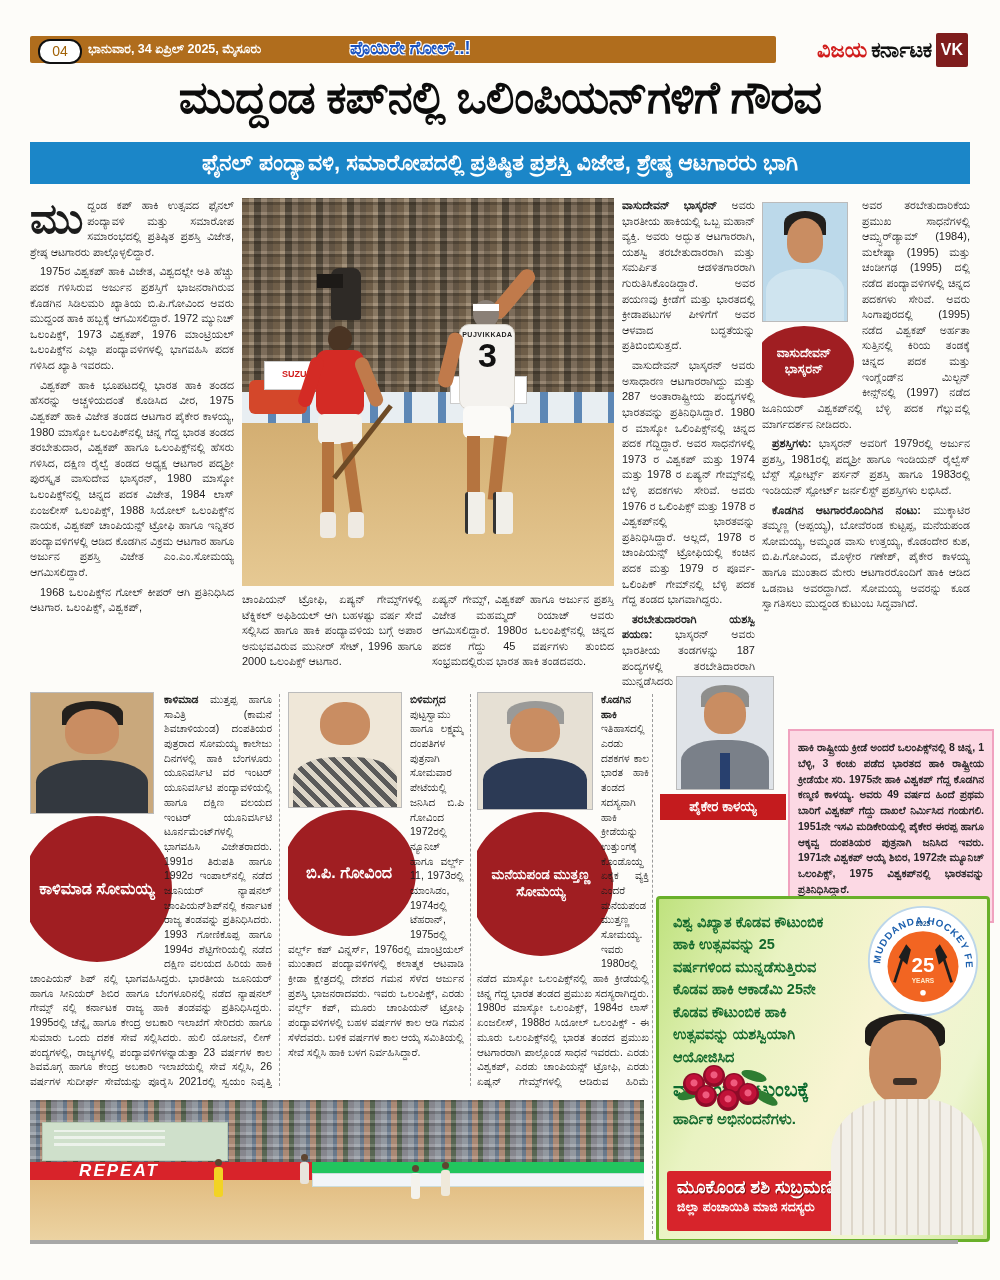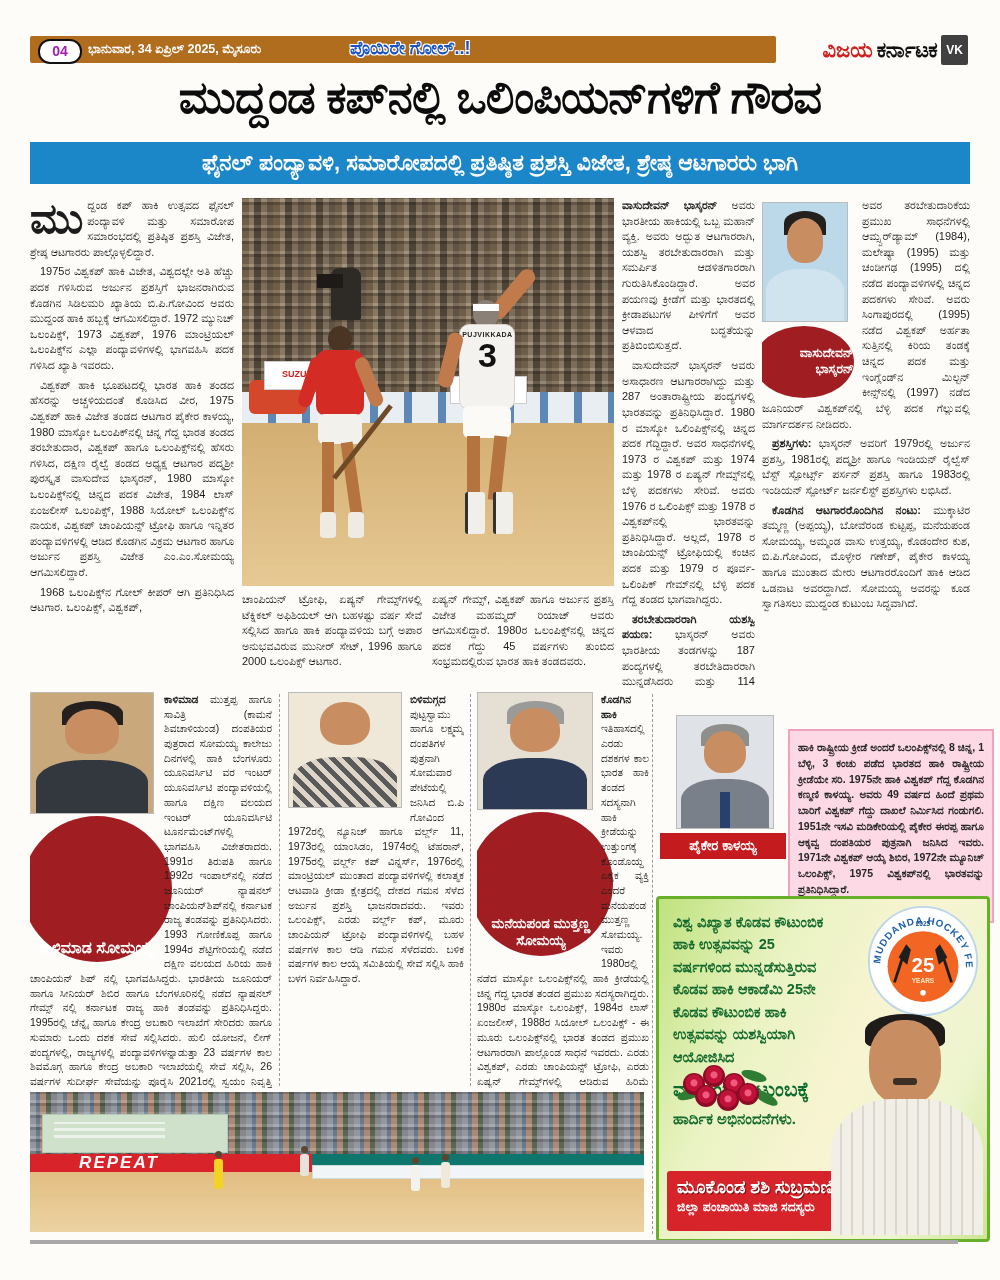--- a/index.html
+++ b/index.html
@@ -2,28 +2,28 @@
 <html lang="kn"><head>
 <meta charset="utf-8">
 <style>
   html,body{margin:0;padding:0;background:#e9e7e2;}
   .page{position:relative;width:1000px;height:1280px;background:#fdfcf9;margin:0 auto;
         font-family:"Liberation Sans","DejaVu Sans",sans-serif;color:#1c1c1c;overflow:hidden;}
   .abs{position:absolute;}
   
   .hbar{left:30px;top:36px;width:746px;height:27px;background:#b06d1d;border-radius:2px;}
   .pagepill{left:8px;top:3px;width:40px;height:21px;background:#fff;border:2px solid #111;
-            border-radius:12px;text-align:center;font-weight:bold;font-size:14px;line-height:21px;color:#a21caf;}
+            border-radius:12px;text-align:center;font-weight:normal;font-size:14px;line-height:21px;color:#a16207;}
   .dateline{left:58px;top:6px;color:#fff;font-size:12.5px;font-weight:bold;white-space:nowrap;}
   .ticker{left:320px;top:2px;font-size:18px;font-weight:bold;color:#1b53c0;
           text-shadow:-1px -1px 0 #fff,1px -1px 0 #fff,-1px 1px 0 #fff,1px 1px 0 #fff;white-space:nowrap;}
   .brand{right:32px;top:36px;height:28px;display:flex;align-items:center;gap:4px;}
   .brand-red{color:#d11d1c;font-weight:bold;font-size:21px;}
   .brand-black{color:#111;font-weight:bold;font-size:21px;letter-spacing:-.5px;}
-  .vkbox{background:#404040;color:#fff;font-weight:bold;font-size:12px;padding:8px 5px;border-radius:2px;}
+  .vkbox{background:#7f1d1d;color:#fff;font-weight:bold;font-size:16px;padding:8px 5px;border-radius:2px;}
   
   .headline{left:30px;top:72px;width:940px;height:64px;text-align:center;font-size:45px;font-weight:bold;
             color:#0c0c0c;white-space:nowrap;letter-spacing:-1px;}
   .subhead{left:30px;top:142px;width:940px;height:42px;background:#1b86c8;color:#fff;text-align:center;
            font-weight:bold;font-size:22px;line-height:42px;white-space:nowrap;overflow:hidden;}
   
   .coltxt{font-size:11px;line-height:1.42;text-align:justify;overflow:hidden;}
   .coltxt p{margin:0 0 4px 0;text-indent:10px;}
   .coltxt p.first{text-indent:0;}
   .dropcap{float:left;font-size:42px;line-height:.9;font-weight:bold;margin:2px 4px 0 0;}
@@ -41,21 +41,21 @@
      background:linear-gradient(#d3ae72,#e3c globalization 0);background:linear-gradient(#d3ae72,#e6c астрах);
      background:linear-gradient(#d3ae72,#e6c993);}
   .banner{position:absolute;background:#fff;border:1px solid #ccc;font-weight:bold;text-align:center;}
   .cameraman{position:absolute;left:24%;top:18%;width:30px;height:52px;background:#2e2a26;border-radius:8px 8px 2px 2px;}
   .cameraman:before{content:"";position:absolute;left:-14px;top:6px;width:26px;height:14px;background:#1d1a17;}
   .machine{position:absolute;left:2%;top:47%;width:58px;height:34px;background:#d4472a;border-radius:6px;}
   .player{position:absolute;}
   .pl-part{position:absolute;}
   
   .redcircle{background:#a01e22;color:#fff;font-weight:bold;text-align:center;border-radius:50%;
-             display:flex;align-items:flex-end;justify-content:center;line-height:1.25;}
+             display:flex;align-items:center;justify-content:center;line-height:1.25;}
   .redrect{background:#c41b1e;color:#fff;font-weight:bold;text-align:center;}
   
   .portrait{position:relative;overflow:hidden;border:1px solid #bbb;}
   .p-face{position:absolute;width:44%;height:38%;left:28%;top:13%;background:#c98d62;border-radius:48% 48% 42% 42%;}
   .p-hair{position:absolute;width:50%;height:20%;left:25%;top:7%;background:#23201d;border-radius:50% 50% 0 0;}
   .p-body{position:absolute;width:92%;height:44%;left:4%;bottom:0;border-radius:42% 42% 0 0;background:#3a3f46;}
   .bio{font-size:10.5px;line-height:1.4;text-align:justify;overflow:hidden;}
   .bio .bfloat{float:left;margin:0 6px 2px 0;}
   .vsep{border-left:1px dashed #9a9a9a;width:0;}
   
@@ -79,21 +79,21 @@
       background:repeating-linear-gradient(90deg,#f2efe8 0 9px,#ddd6ca 9px 11px),#f2efe8;}
   .roses{position:absolute;left:16px;bottom:122px;width:112px;height:54px;z-index:2;
      background:
        radial-gradient(circle at 15% 55%, #c01238 0 9px, transparent 10px),
        radial-gradient(circle at 32% 35%, #e6336 transparent);
      }
   .rose{position:absolute;width:22px;height:22px;border-radius:50%;
         background:radial-gradient(circle at 50% 45%, #f05a7e 0 3px, #c01238 4px 8px, #8e0b28 9px 11px);}
   .leaf{position:absolute;width:26px;height:10px;background:#2e7d32;border-radius:50% 50% 50% 50%;}
   
-  .fieldphoto{overflow:hidden;background:#0f766e;}
+  .fieldphoto{overflow:hidden;background:#22c55e;margin-top:8px;}
   .fcrowd{position:absolute;left:0;top:0;width:100%;height:44%;
     background:
       repeating-linear-gradient(0deg, rgba(0,0,0,.22) 0 3px, rgba(255,255,255,.12) 3px 6px, rgba(0,0,0,.05) 6px 12px),
       repeating-linear-gradient(90deg,#9aa0a8 0 6px,#6f7f92 6px 10px,#b3907b 10px 16px,#5d6b57 16px 21px,#8d8d95 21px 27px);}
   .fsign{position:absolute;left:2%;top:16%;width:30%;height:26%;background:#cfe0cb;border:1px solid #b7c9b4;}
   .fsign .tiny{position:absolute;left:6%;top:18%;width:60%;height:44%;
       background:repeating-linear-gradient(0deg,#f4f7f3 0 3px,transparent 3px 7px);opacity:.8;}
   .repeat{position:absolute;left:0;top:44%;width:38%;height:13%;background:#d8232a;color:#fff;
           font-weight:bold;font-style:italic;font-size:17px;line-height:1;display:flex;align-items:center;padding-left:8%;
           letter-spacing:2px;}
@@ -214,37 +214,38 @@
     </div>
     <span class="lead">ಕಾಳಿಮಾಡ</span><span> ಮುತ್ತಪ್ಪ ಹಾಗೂ ಸಾವಿತ್ರಿ (ಕಾಮನೆ ಶಿವಚಾಳಿಯಂಡ) ದಂಪತಿಯರ ಪುತ್ರರಾದ ಸೋಮಯ್ಯ ಕಾಲೇಜು ದಿನಗಳಲ್ಲಿ ಹಾಕಿ ಬೆಂಗಳೂರು ಯೂನಿವರ್ಸಿಟಿ ವರ ಇಂಟರ್ ಯೂನಿವರ್ಸಿಟಿ ಪಂದ್ಯಾವಳಿಯಲ್ಲಿ ಹಾಗೂ ದಕ್ಷಿಣ ವಲಯದ ಇಂಟರ್ ಯೂನಿವರ್ಸಿಟಿ ಟೂರ್ನಮೆಂಟ್‌ಗಳಲ್ಲಿ ಭಾಗವಹಿಸಿ ವಿಜೇತರಾದರು. 1991ರ ತಿರುಪತಿ ಹಾಗೂ 1992ರ ಇಂಪಾಲ್‌ನಲ್ಲಿ ನಡೆದ ಜೂನಿಯರ್ ನ್ಯಾಷನಲ್ ಚಾಂಪಿಯನ್‌ಶಿಪ್‌ನಲ್ಲಿ ಕರ್ನಾಟಕ ರಾಜ್ಯ ತಂಡವನ್ನು ಪ್ರತಿನಿಧಿಸಿದರು. 1993 ಗೋಣಿಕೊಪ್ಪ ಹಾಗೂ 1994ರ ಶೆಟ್ಟಿಗೇರಿಯಲ್ಲಿ ನಡೆದ ದಕ್ಷಿಣ ವಲಯದ ಹಿರಿಯ ಹಾಕಿ ಚಾಂಪಿಯನ್ ಶಿಪ್ ನಲ್ಲಿ ಭಾಗವಹಿಸಿದ್ದರು. ಭಾರತೀಯ ಜೂನಿಯರ್ ಹಾಗೂ ಸೀನಿಯರ್ ಶಿಬಿರ ಹಾಗೂ ಬೆಂಗಳೂರಿನಲ್ಲಿ ನಡೆದ ನ್ಯಾಷನಲ್ ಗೇಮ್ಸ್ ನಲ್ಲಿ ಕರ್ನಾಟಕ ರಾಜ್ಯ ಹಾಕಿ ತಂಡವನ್ನು ಪ್ರತಿನಿಧಿಸಿದ್ದರು. 1995ರಲ್ಲಿ ಚೆನ್ನೈ ಹಾಗೂ ಕೇಂದ್ರ ಅಬಕಾರಿ ಇಲಾಖೆಗೆ ಸೇರಿದರು ಹಾಗೂ ಸುಮಾರು ಒಂದು ದಶಕ ಸೇವೆ ಸಲ್ಲಿಸಿದರು. ಹುಲಿ ಯೋಜನೆ, ಲೀಗ್ ಪಂದ್ಯಗಳಲ್ಲಿ, ರಾಜ್ಯಗಳಲ್ಲಿ ಪಂದ್ಯಾವಳಿಗಳನ್ನಾಡುತ್ತಾ 23 ವರ್ಷಗಳ ಕಾಲ ಶಿವಮೊಗ್ಗ ಹಾಗೂ ಕೇಂದ್ರ ಅಬಕಾರಿ ಇಲಾಖೆಯಲ್ಲಿ ಸೇವೆ ಸಲ್ಲಿಸಿ, 26 ವರ್ಷಗಳ ಸುದೀರ್ಘ ಸೇವೆಯನ್ನು ಪೂರೈಸಿ 2021ರಲ್ಲಿ ಸ್ವಯಂ ನಿವೃತ್ತಿ ಪಡೆದರು.</span>
   </div>
 
   <div class="abs bio" style="left:288px;top:692px;width:176px;height:396px;">
     <div class="bfloat" style="width:116px;">
       <div class="portrait" style="width:112px;height:114px;background:#efe7d8;">
         <div class="p-face" style="top:8%;"></div>
         <div class="p-body" style="background:repeating-linear-gradient(45deg,#5a5a5a 0 5px,#ddd6c8 5px 10px);"></div>
       </div>
+      <div class="redcircle" style="width:126px;height:118px;margin-left:-6px;margin-top:2px;font-size:16px;padding:4px;">ಬಿ.ಪಿ. ಗೋವಿಂದ</div>
     </div>
     <span class="lead">ಬಿಳಿಮಗ್ಗದ</span><span> ಪುಟ್ಟಸ್ವಾಮು ಹಾಗೂ ಲಕ್ಷ್ಮಮ್ಮ ದಂಪತಿಗಳ ಪುತ್ರನಾಗಿ ಸೋಮವಾರ ಪೇಟೆಯಲ್ಲಿ ಜನಿಸಿದ ಬಿ.ಪಿ ಗೋವಿಂದ 1972ರಲ್ಲಿ ನ್ಯೂನಿಚ್ ಹಾಗೂ ವರ್ಲ್ಡ್ 11, 1973ರಲ್ಲಿ ಯಾಂಸಿಡಂ, 1974ರಲ್ಲಿ ಟೆಹರಾನ್, 1975ರಲ್ಲಿ ವರ್ಲ್ಡ್ ಕಪ್ ವಿನ್ನರ್ಸ್, 1976ರಲ್ಲಿ ಮಾಂಟ್ರಿಯಲ್ ಮುಂತಾದ ಪಂದ್ಯಾವಳಿಗಳಲ್ಲಿ ಕಲಾತ್ಮಕ ಆಟವಾಡಿ ಕ್ರೀಡಾ ಕ್ಷೇತ್ರದಲ್ಲಿ ದೇಶದ ಗಮನ ಸೆಳೆದ ಅರ್ಜುನ ಪ್ರಶಸ್ತಿ ಭಾಜನರಾದವರು. ಇವರು ಒಲಂಪಿಕ್ಸ್, ಎರಡು ವರ್ಲ್ಡ್ ಕಪ್, ಮೂರು ಚಾಂಪಿಯನ್ ಟ್ರೋಫಿ ಪಂದ್ಯಾವಳಿಗಳಲ್ಲಿ ಬಹಳ ವರ್ಷಗಳ ಕಾಲ ಆಡಿ ಗಮನ ಸೆಳೆದವರು. ಬಳಿಕ ವರ್ಷಗಳ ಕಾಲ ಆಯ್ಕೆ ಸಮಿತಿಯಲ್ಲಿ ಸೇವೆ ಸಲ್ಲಿಸಿ ಹಾಕಿ ಬಳಗ ನಿರ್ವಹಿಸಿದ್ದಾರೆ.</span>
   </div>
 
   <div class="abs bio" style="left:477px;top:692px;width:172px;height:396px;">
     <div class="bfloat" style="width:118px;">
       <div class="portrait" style="width:114px;height:116px;background:#e6e0d4;">
         <div class="p-hair" style="background:#9a9a98;"></div>
         <div class="p-face"></div>
         <div class="p-body" style="background:#2c3a55;"></div>
       </div>
       <div class="redcircle" style="width:132px;height:132px;margin-left:-8px;margin-top:2px;font-size:13.5px;padding:6px;">ಮನೆಯಪಂಡ ಮುತ್ತಣ್ಣ ಸೋಮಯ್ಯ</div>
     </div>
     <span class="lead">ಕೊಡಗಿನ ಹಾಕಿ</span><span> ಇತಿಹಾಸದಲ್ಲಿ ಎರಡು ದಶಕಗಳ ಕಾಲ ಭಾರತ ಹಾಕಿ ತಂಡದ ಸದಸ್ಯನಾಗಿ ಹಾಕಿ ಕ್ರೀಡೆಯನ್ನು ಉತ್ತುಂಗಕ್ಕೆ ಕೊಂಡೊಯ್ದ ಏಕೈಕ ವ್ಯಕ್ತಿ ಎಂದರೆ ಮನೆಯಪಂಡ ಮುತ್ತಣ್ಣ ಸೋಮಯ್ಯ. ಇವರು 1980ರಲ್ಲಿ ನಡೆದ ಮಾಸ್ಕೋ ಒಲಂಪಿಕ್ಸ್‌ನಲ್ಲಿ ಹಾಕಿ ಕ್ರೀಡೆಯಲ್ಲಿ ಚಿನ್ನ ಗೆದ್ದ ಭಾರತ ತಂಡದ ಪ್ರಮುಖ ಸದಸ್ಯರಾಗಿದ್ದರು. 1980ರ ಮಾಸ್ಕೋ ಒಲಂಪಿಕ್ಸ್, 1984ರ ಲಾಸ್ ಏಂಜಲೀಸ್, 1988ರ ಸಿಯೋಲ್ ಒಲಂಪಿಕ್ಸ್ - ಈ ಮೂರು ಒಲಂಪಿಕ್ಸ್‌ನಲ್ಲಿ ಭಾರತ ತಂಡದ ಪ್ರಮುಖ ಆಟಗಾರರಾಗಿ ಪಾಲ್ಗೊಂಡ ಸಾಧನೆ ಇವರದು. ಎರಡು ವಿಶ್ವಕಪ್, ಎರಡು ಚಾಂಪಿಯನ್ಸ್ ಟ್ರೋಫಿ, ಎರಡು ಏಷ್ಯನ್ ಗೇಮ್ಸ್‌ಗಳಲ್ಲಿ ಆಡಿರುವ ಹಿರಿಮೆ ಇವರದ್ದಾಗಿದೆ. ಇವರ ಕೊಡಗಿನ ಪುಣ್ಯಭೂಮಿಯ ಹುಟ್ಟೂರು ಗ್ರಾಮ ದೇವಾಲಯದ ಸೇವೆಯಲ್ಲಿ ನಿರತರಾಗಿದ್ದಾರೆ.</span>
   </div>
 
-  <div class="abs" style="left:660px;top:676px;width:126px;height:160px;margin-top:39px;">
+  <div class="abs" style="left:660px;top:676px;width:126px;height:160px;">
     <div class="portrait" style="width:96px;height:112px;margin-left:16px;background:#dfe3e8;">
       <div class="p-hair" style="background:#8e8e8c;"></div>
       <div class="p-face"></div>
       <div class="p-body" style="background:#7a8089;"></div>
       <div style="position:absolute;left:45%;bottom:0;width:10%;height:32%;background:#28406e;"></div>
     </div>
     <div class="redrect" style="width:126px;height:26px;font-size:13.5px;line-height:26px;margin-top:4px;">ಪೈಕೇರ ಕಾಳಯ್ಯ</div>
   </div>
 
   <div class="abs pinkbox" style="left:788px;top:694px;width:186px;height:172px;margin-top:35px;">

